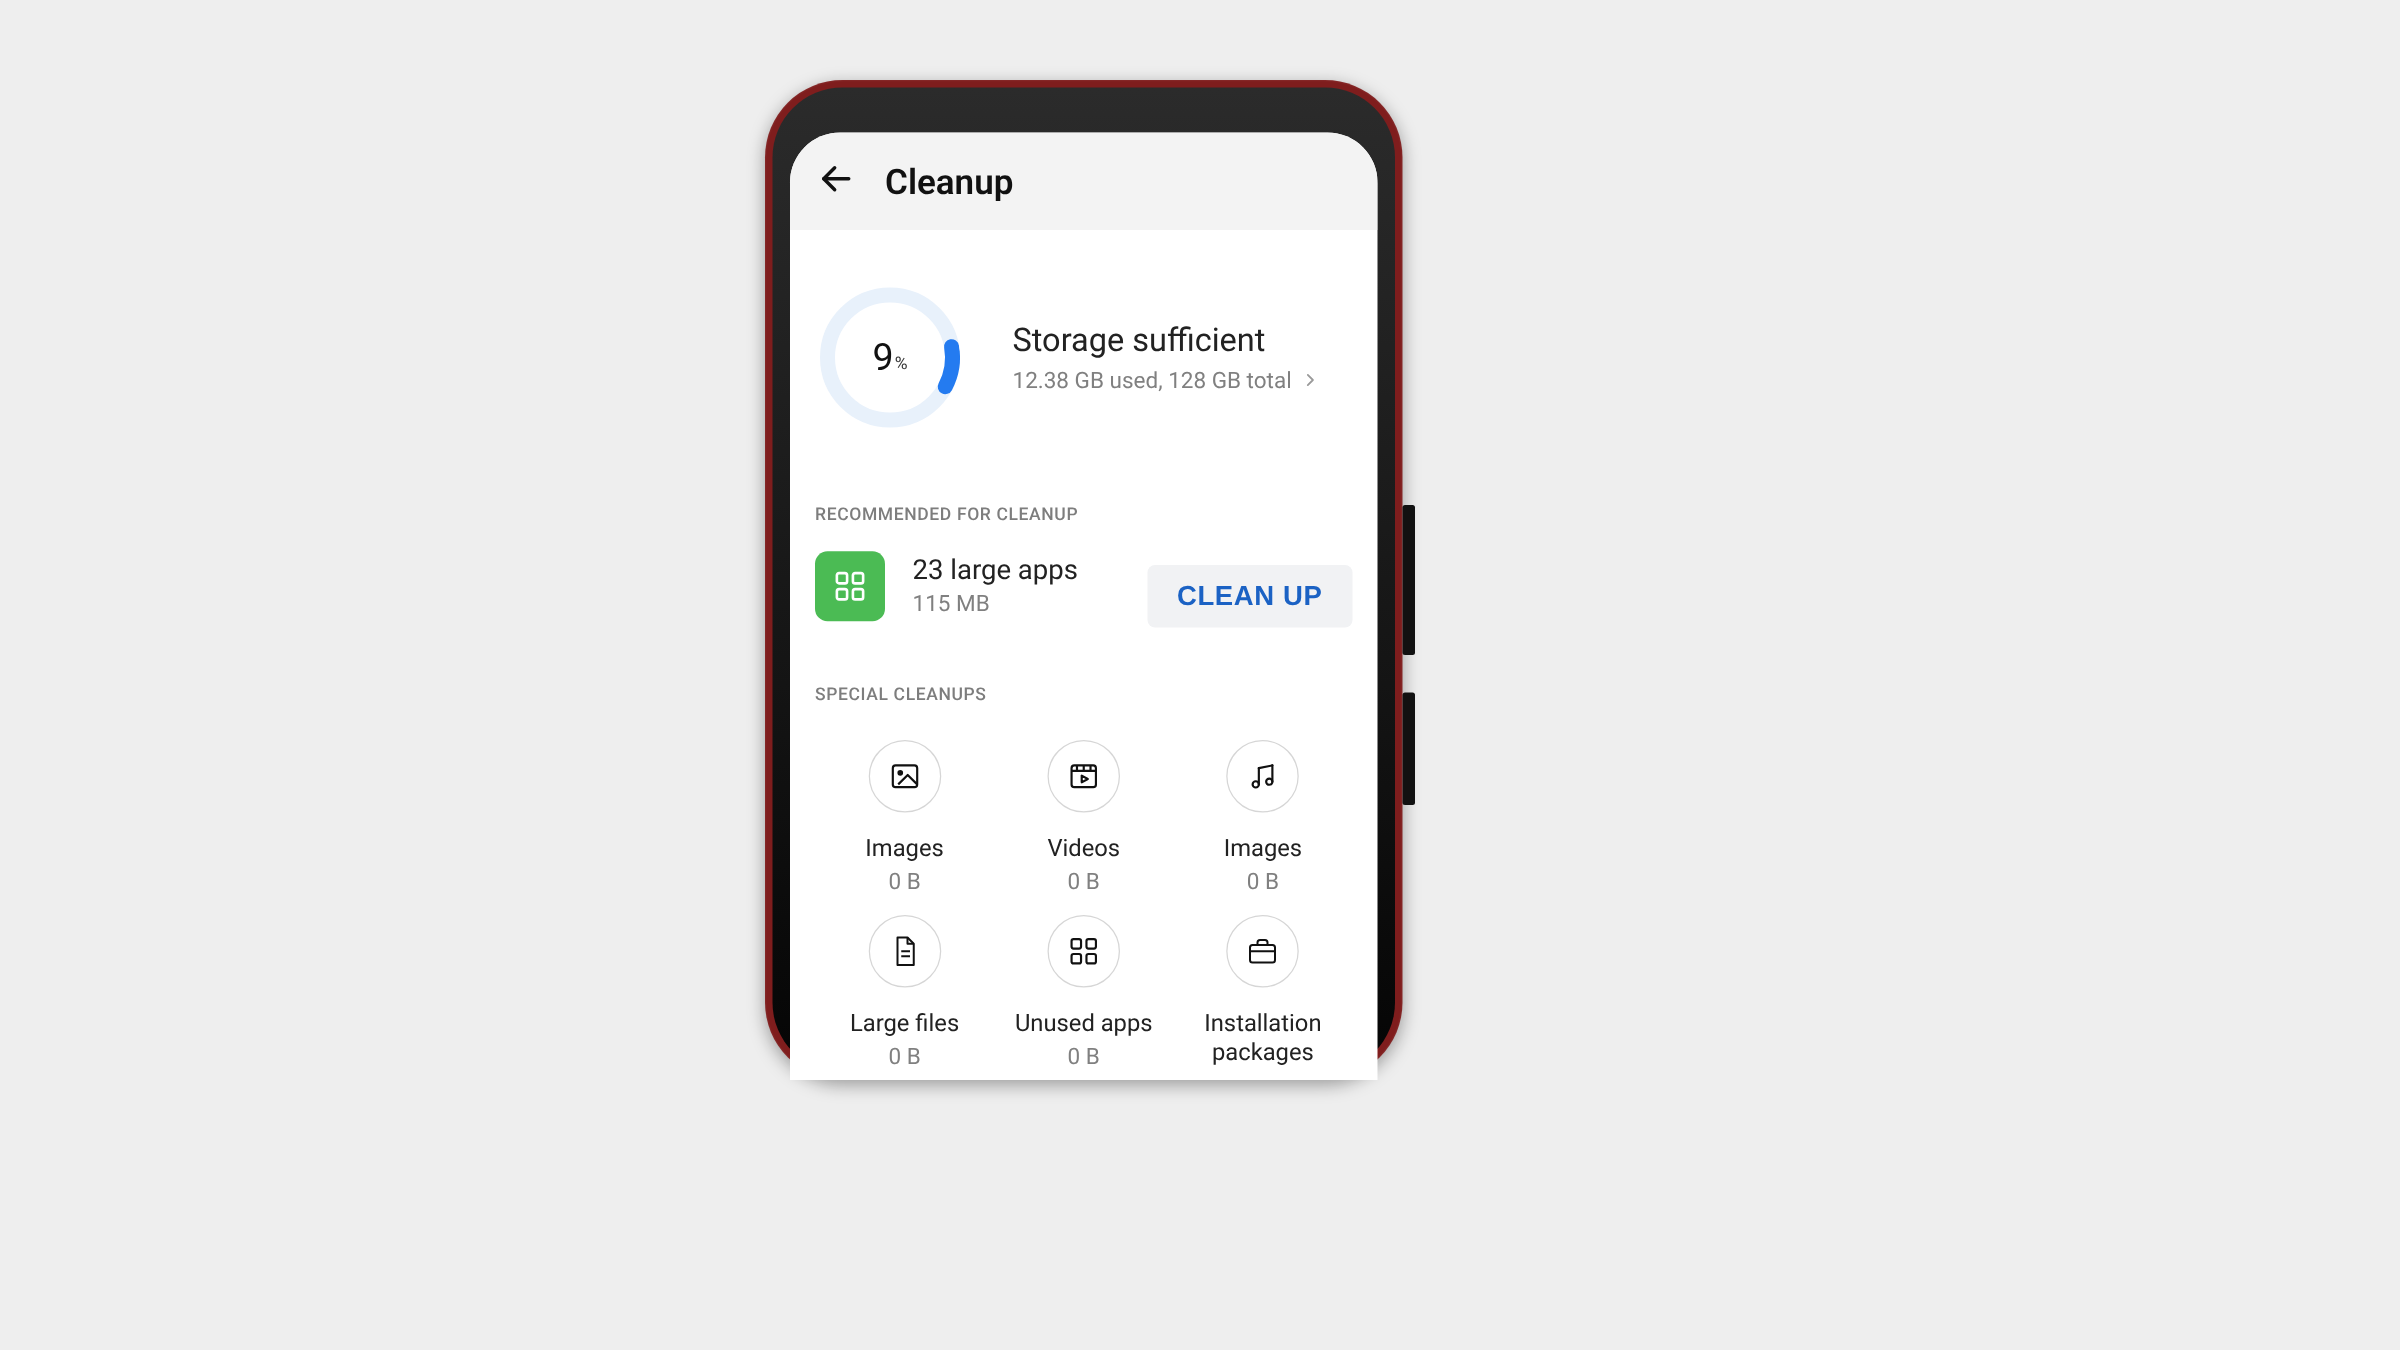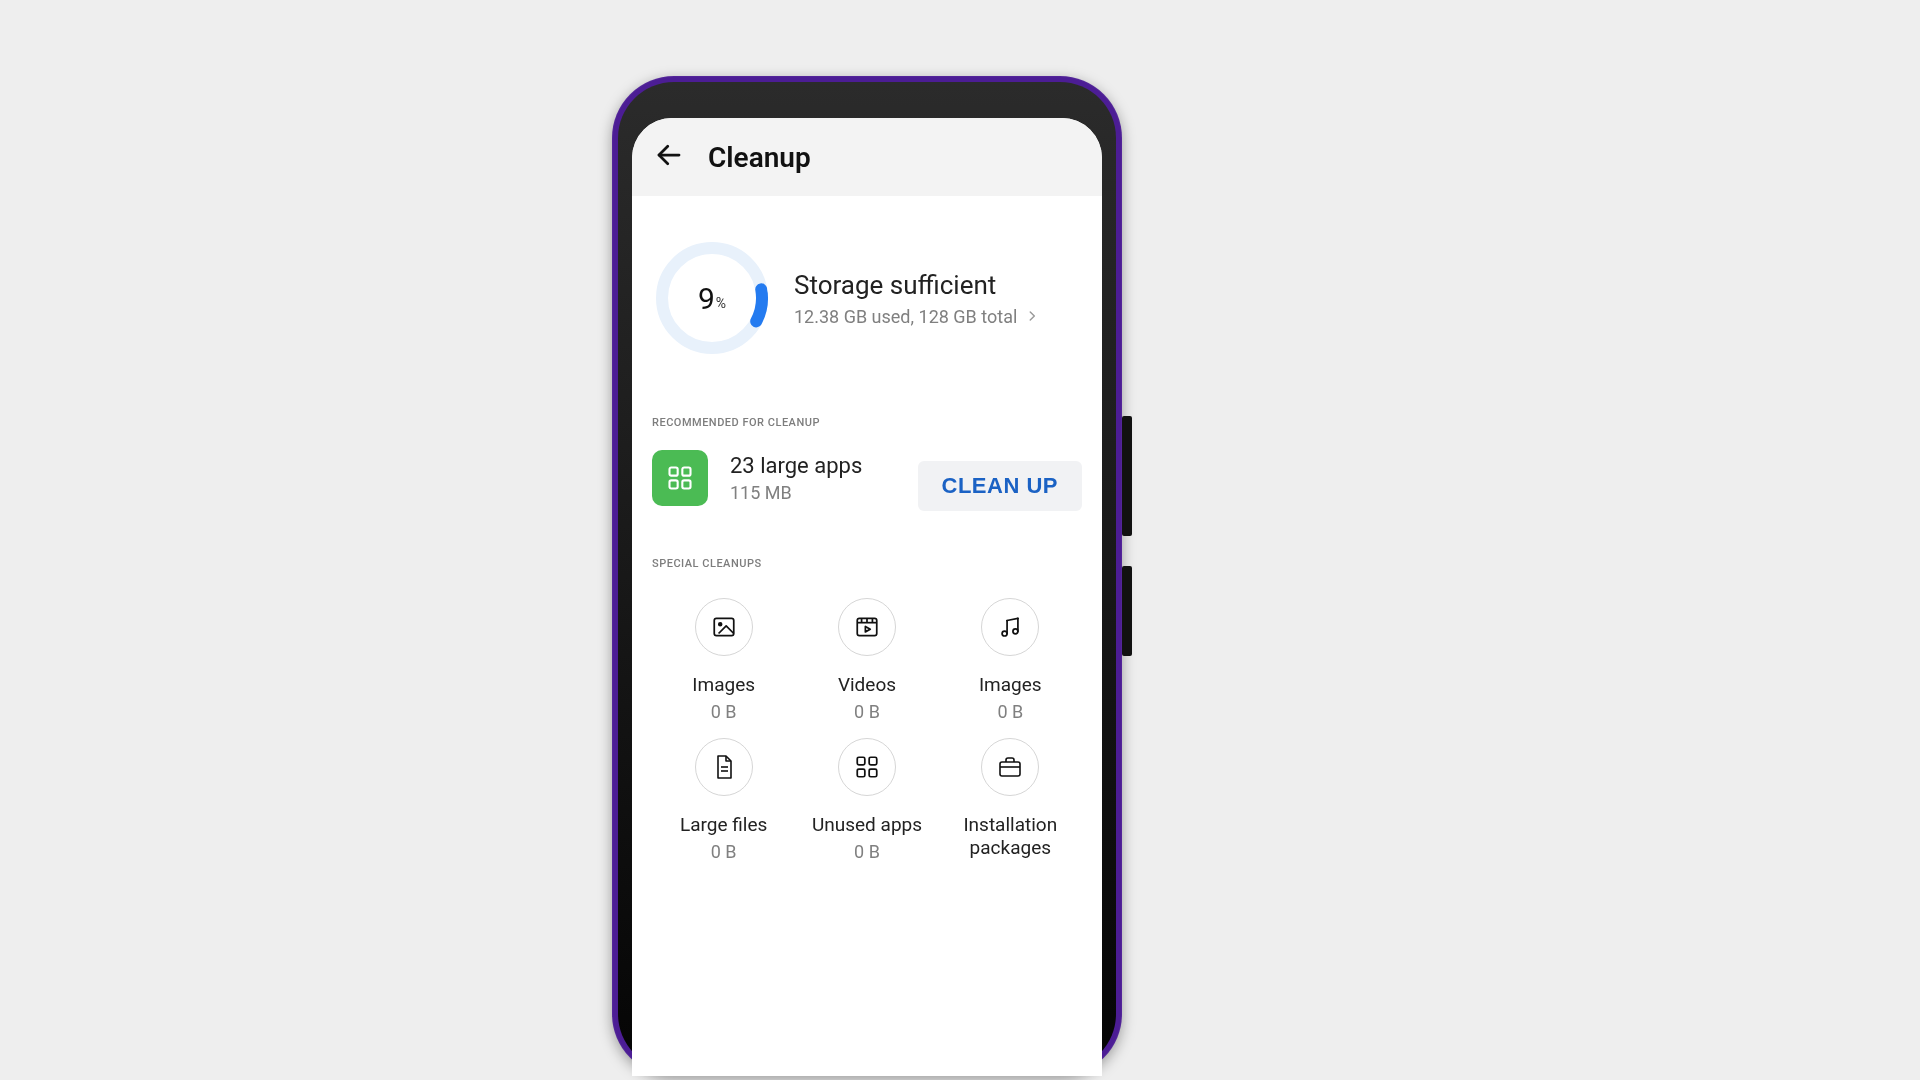--- a/index.html
+++ b/index.html
@@ -9,25 +9,25 @@
     background: #eeeeee;
     font-family: -apple-system, BlinkMacSystemFont, "Segoe UI", Roboto, Arial, sans-serif;
     overflow: hidden;
     position: relative;
   }
 
   
   .phone {
     position: absolute;
     left: 612px;
-    top: 76px;
+    top: 64px;
     width: 510px;
-    height: 1000px;
+    height: 800px;
     border-radius: 62px;
-    background: #4c1d95;
+    background: #7f1d1d;
     box-shadow: 0 4px 14px rgba(0,0,0,0.35), inset 0 0 2px rgba(255,255,255,0.15);
   }
   .phone::before{
     content:"";
     position:absolute;
     left:6px; right:6px; top:6px; bottom:6px;
     border-radius:56px;
     background: linear-gradient(180deg, #2b2b2b, #050505);
     pointer-events:none;
   }
@@ -108,26 +108,26 @@
     stroke-dasharray: 33 350; 
   }
   .donut-center {
     position: absolute; inset: 0;
     display:flex; align-items:center; justify-content:center;
     gap:1px;
   }
   .donut-number { font-size: 30px; font-weight: 400; color:#111; }
   .donut-pct { font-size: 14px; color:#333; padding-top:9px; }
 
-  .storage-texts { flex: 1 1 auto; }
+  .storage-texts { flex: 1 1 auto; margin-left: 16px; }
   .storage-title { font-size: 26px; color:#222; font-weight: 400; margin-bottom: 6px;}
   .storage-sub { font-size: 18px; color:#808080; display:flex; align-items:center; gap:8px; }
 
   .section-label {
-    font-size: 11px;
+    font-size: 14px;
     letter-spacing: 0.5px;
     color: #7d7d7d;
     font-weight: 500;
     padding: 32px 0 16px 0;
   }
 
   
   .rec-item {
     display: flex;
     align-items: center;

